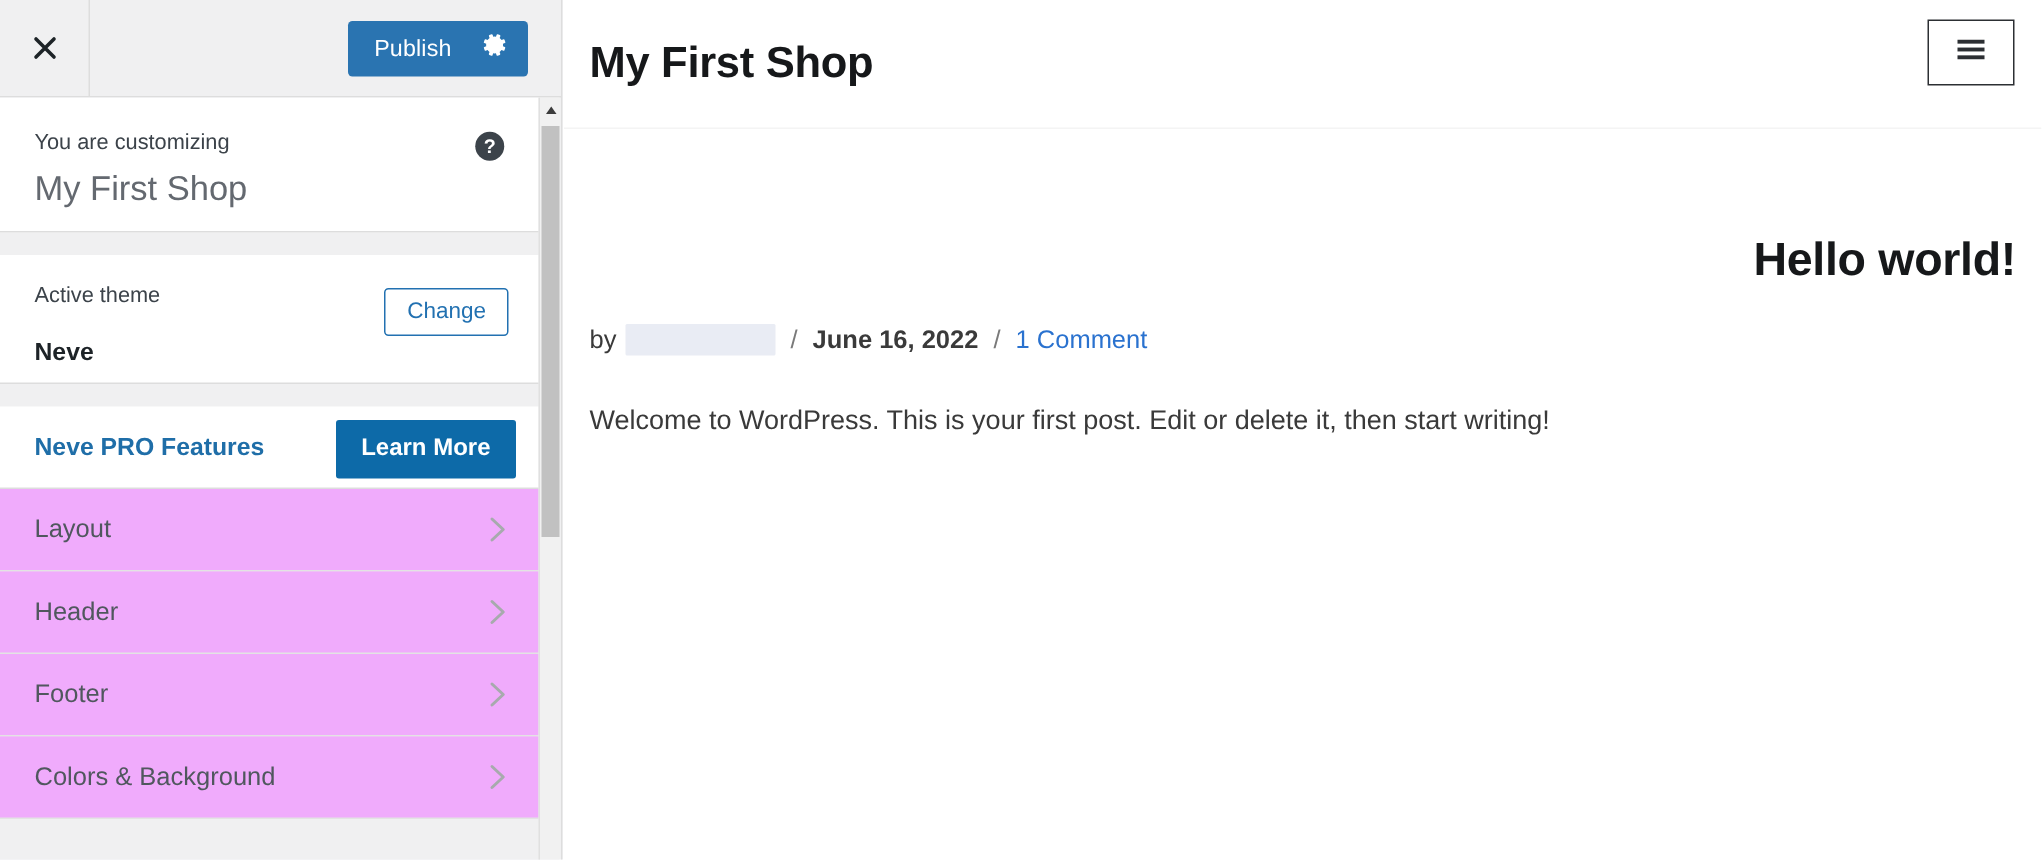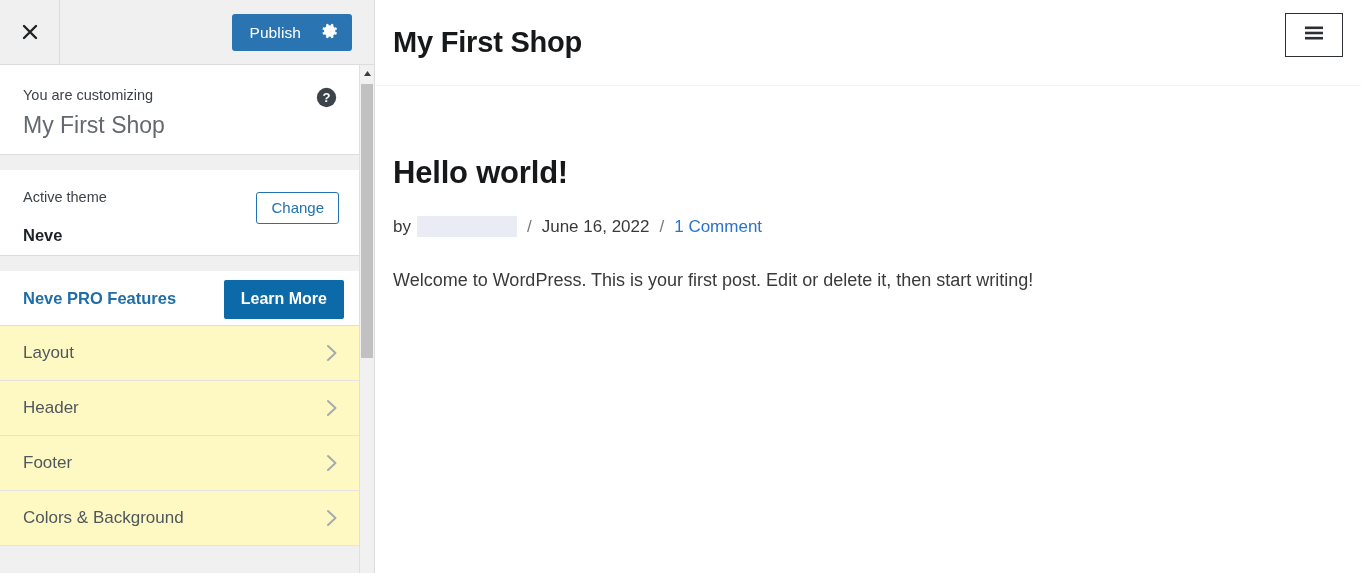--- a/index.html
+++ b/index.html
@@ -181,21 +181,21 @@
     border: none;
     border-radius: 2px;
     padding: 10px 17px 11px;
     cursor: pointer;
     font-family: "Liberation Sans", sans-serif;
   }
 
   .nav-item {
     position: relative;
     height: 55px;
-    background: #fef9c3;
+    background: #f0abfc;
     border-bottom: 1px solid #e3e3e3;
     display: flex;
     align-items: center;
     padding: 0 23px;
     box-sizing: border-box;
     cursor: pointer;
   }
   .nav-label {
     font-size: 17px;
     color: #50575e;
@@ -278,20 +278,21 @@
     padding: 0 17px;
   }
   .post-title {
     margin: 0;
     padding-top: 70px;
     font-size: 31px;
     font-weight: bold;
     color: #16181a;
     letter-spacing: -0.2px;
     line-height: 1.1;
+    text-align: right;
   }
   .post-meta {
     margin-top: 26px;
     font-size: 17px;
     color: #3a3a3a;
     display: flex;
     align-items: center;
     line-height: 1;
   }
   .meta-by { margin-right: 6px; }
@@ -300,21 +301,21 @@
     width: 100px;
     height: 21px;
     background: #e9ecf4;
     border-radius: 1px;
     vertical-align: middle;
   }
   .meta-sep {
     color: #7a7a7a;
     margin: 0 10px;
   }
-  .meta-date { color: #3a3a3a; }
+  .meta-date { color: #3a3a3a; font-weight: bold; }
   .meta-comment {
     color: #2a72cf;
     cursor: pointer;
     text-decoration: none;
   }
   .post-body {
     margin-top: 30px;
     font-size: 18px;
     color: #3a3a3a;
     line-height: 1.5;

